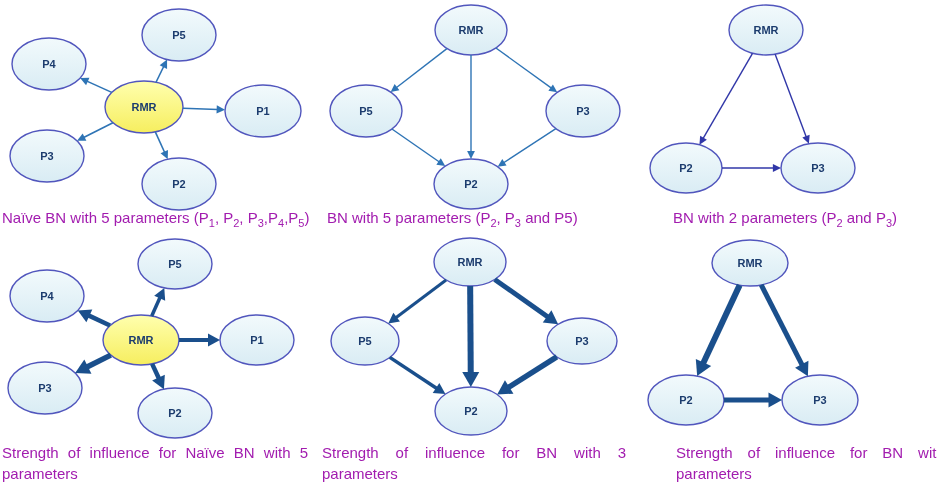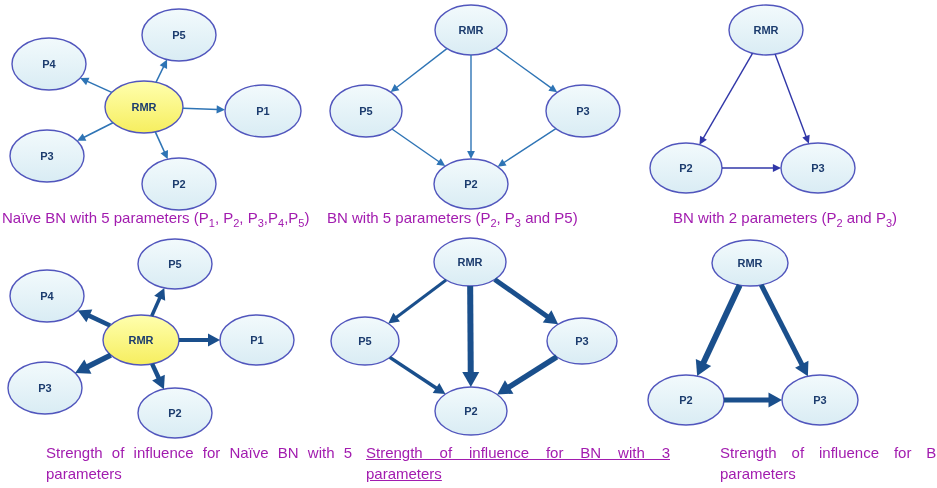--- a/index.html
+++ b/index.html
@@ -1,20 +1,20 @@
 <!DOCTYPE html>
 <html><head>
 <meta charset="utf-8">
 <style>
   html,body{margin:0;padding:0;background:#ffffff;}
   .figure{position:relative;width:937px;height:488px;background:#ffffff;overflow:hidden;
           font-family:"Liberation Sans","DejaVu Sans",sans-serif;}
   .figure svg{position:absolute;left:0;top:0;}
   .caption{position:absolute;color:#a21caf;font-size:15px;line-height:21px;white-space:nowrap;}
-  .caption.justify{white-space:normal;text-align:justify;text-justify:inter-word;margin-left:44px;}
+  .caption.justify{white-space:normal;text-align:justify;text-justify:inter-word;}
   .caption sub{font-size:11px;line-height:0;}
   .node-label{font-weight:bold;font-size:11px;fill:#1c3c6e;}
 </style>
 </head>
 <body>
 
 <div class="figure">
   <svg width="937" height="488" viewBox="0 0 937 488">
     <defs>
       <linearGradient id="gradBlue" x1="0" y1="0" x2="0" y2="1">
@@ -193,16 +193,16 @@
         <text x="750" y="263" text-anchor="middle" dominant-baseline="central" class="node-label">RMR</text>
         <text x="686" y="400" text-anchor="middle" dominant-baseline="central" class="node-label">P2</text>
         <text x="820" y="400" text-anchor="middle" dominant-baseline="central" class="node-label">P3</text>
       </g>
     </svg>
   <div>
       <div class="caption" style="left: 2px; top: 207px; width: 316px;"><span>Naïve BN with 5 parameters (P</span><sub>1</sub><span>, P</span><sub>2</sub><span>, P</span><sub>3</sub><span>,P</span><sub>4</sub><span>,P</span><sub>5</sub><span>)</span></div>
       <div class="caption" style="left: 327px; top: 207px; width: 260px;"><span>BN with 5 parameters (P</span><sub>2</sub><span>, P</span><sub>3</sub><span> and P5)</span></div>
       <div class="caption" style="left: 645px; top: 207px; width: 260px; margin-left: 28px;"><span>BN with 2 parameters (P</span><sub>2</sub><span> and P</span><sub>3</sub><span>)</span></div>
       <div class="caption justify" style="left: 2px; top: 442px; width: 306px;"><span>Strength of influence for Naïve BN with 5 parameters</span></div>
-      <div class="caption justify" style="left: 322px; top: 442px; width: 304px; text-decoration: underline;"><span>Strength of influence for BN with 3 parameters</span></div>
+      <div class="caption justify" style="left: 322px; top: 442px; width: 304px;"><span>Strength of influence for BN with 3 parameters</span></div>
       <div class="caption justify" style="left: 676px; top: 442px; width: 292px;"><span>Strength of influence for BN with 2 parameters</span></div>
     </div>
 </div>
 
 </body></html>

